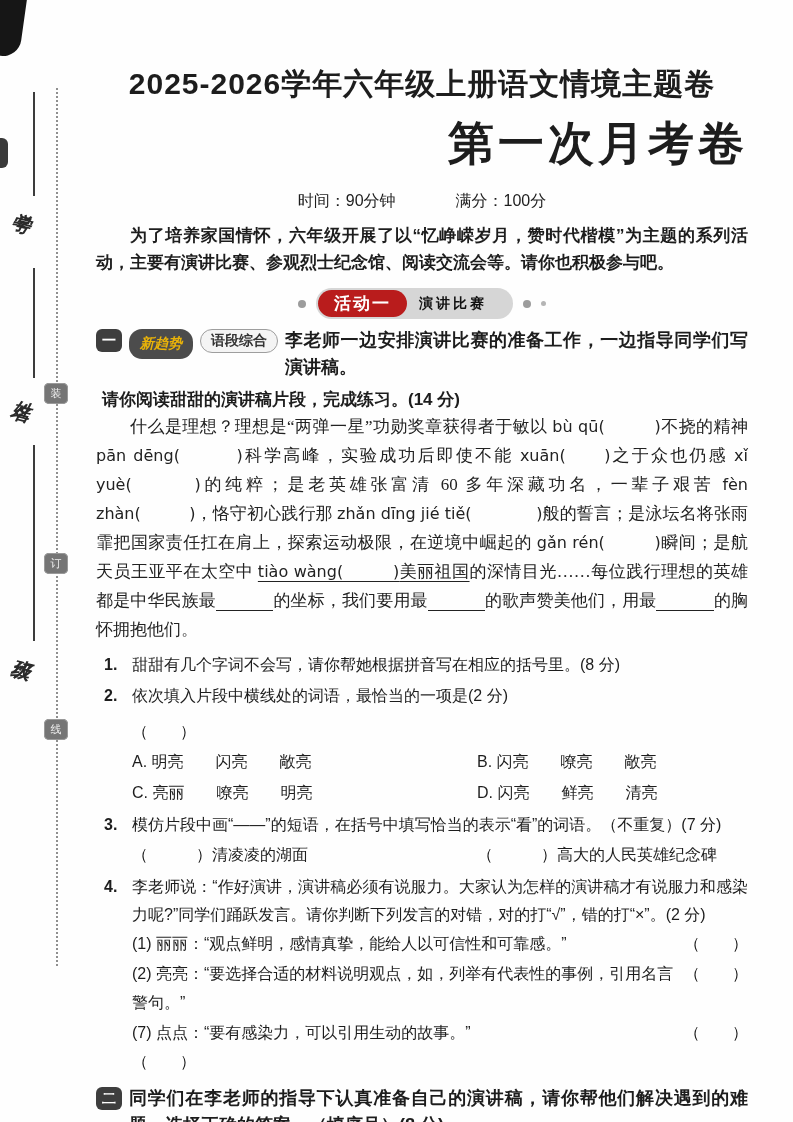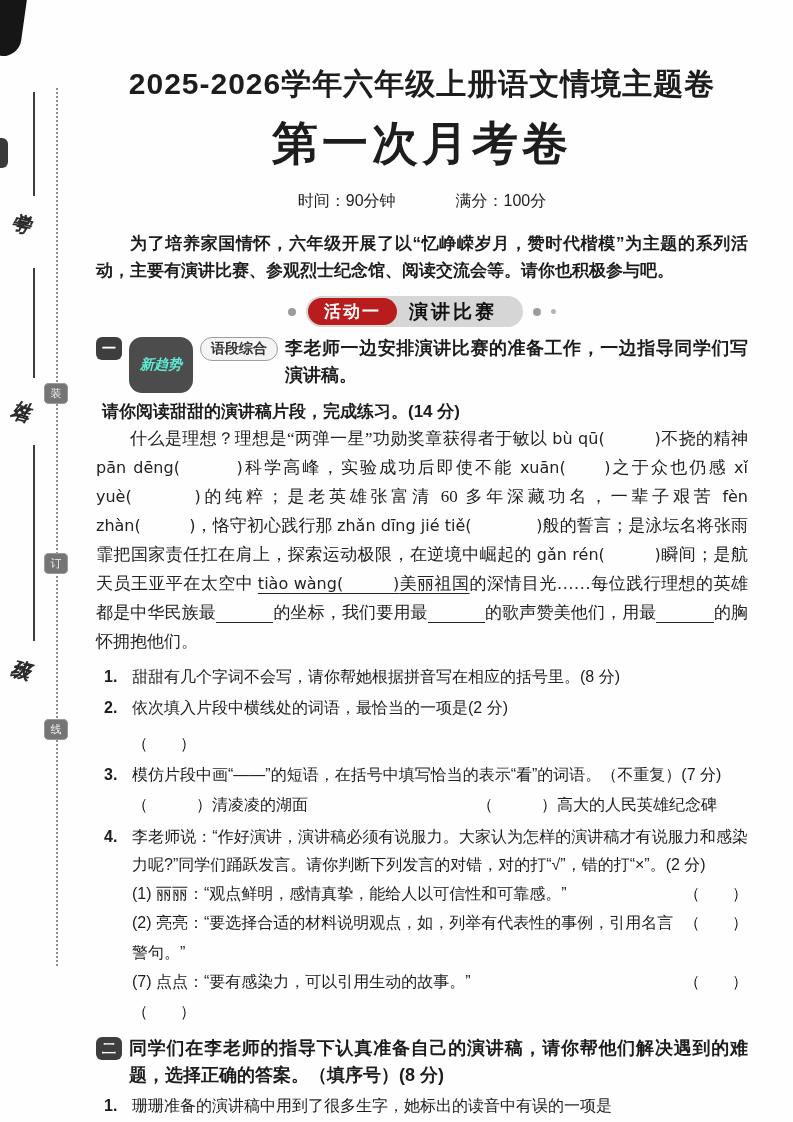--- a/index.html
+++ b/index.html
@@ -26,42 +26,42 @@
     font-size:19px; color:#2a2a2a; letter-spacing:3px; transform:rotate(14deg); }
   .vl1 { top:198px; } .vl2 { top:386px; } .vl3 { top:644px; }
   .stamp { position:absolute; left:44px; width:24px; height:21px; background:#757575;
     color:#efefef; border-radius:5px; font-size:11px; line-height:21px; text-align:center;
     box-shadow:0 0 0 1px #9a9a9a inset; }
   .st1 { top:383px; } .st2 { top:553px; } .st3 { top:719px; }
 
   
   .content { position:absolute; left:96px; top:64px; width:652px; }
   .exam-title { text-align:center; font-size:30px; font-weight:700; letter-spacing:1px; }
-  .exam-subtitle { text-align:center; font-size:46px; font-weight:700; margin-top:8px; letter-spacing:4px; }
+  .exam-subtitle { text-align:right; font-size:46px; font-weight:700; margin-top:8px; letter-spacing:4px; }
   .info-row { display:flex; justify-content:center; gap:60px; margin-top:16px; font-size:16px; }
-  .intro { margin-top:18px; font-size:17px; line-height:1.6; font-weight:600; text-indent:2em; text-align:justify; }
+  .intro { margin-top:10px; font-size:17px; line-height:1.6; font-weight:600; text-indent:2em; text-align:justify; }
 
   
   .banner-row { display:flex; align-items:center; justify-content:center; gap:10px; margin:12px 0 6px; }
   .side-dot { width:8px; height:8px; border-radius:50%; background:#9c9c9c; }
   .side-dot.small { width:5px; height:5px; background:#b5b5b5; }
   .banner { position:relative; display:flex; align-items:center; background:#d6d6d6;
     border-radius:16px; padding:2px 22px 2px 2px; }
   .banner::after { content:""; position:absolute; right:28px; bottom:-7px;
     border:7px solid transparent; border-top-color:#d6d6d6; }
   .banner-tag { background:#b91c1c; color:#fff; border-radius:14px; padding:2px 16px;
     font-size:17px; font-weight:700; letter-spacing:2px; }
-  .banner-title { font-size:19px; font-weight:700; letter-spacing:3px; padding:0 4px 0 12px; color:#111; }
+  .banner-title { font-size:14px; font-weight:700; letter-spacing:3px; padding:0 4px 0 12px; color:#111; }
 
   
   .sec-head { display:flex; align-items:flex-start; gap:7px; margin-top:8px; }
   .sec-icon { flex:0 0 auto; width:26px; height:23px; background:#3e3e3e; color:#fff;
     border-radius:6px; font-size:14px; font-weight:700; text-align:center; line-height:23px; margin-top:2px; }
-  .badge-trend { flex:0 0 auto; background:#4c4c4c; color:#5eead4; border-radius:13px;
-    padding:19px 11px; font-size:14px; font-weight:700; font-style:italic; margin-top:2px; }
+  .badge-trend { flex:0 0 auto; background:#4c4c4c; color:#eab308; border-radius:13px;
+    padding:6px 11px; font-size:14px; font-weight:700; font-style:italic; margin-top:2px; }
   .badge-type { flex:0 0 auto; background:#f4f4f4; color:#333; border:1px solid #9e9e9e;
     border-radius:13px; padding:2px 10px; font-size:14px; font-weight:600; margin-top:2px;
     font-family:"Liberation Serif","DejaVu Serif",serif; }
   .sec-lead { font-size:18px; font-weight:700; line-height:1.5; text-align:justify; }
   .sub-lead { font-size:17px; font-weight:700; margin:7px 0 2px 6px; }
 
   
   .passage { font-family:"Liberation Serif","DejaVu Serif",serif; font-size:17px;
     line-height:1.7; text-indent:2em; text-align:justify; margin:2px 0 6px; color:#222; }
   .passage .py { font-family:"DejaVu Sans","Liberation Sans",sans-serif; font-size:16px; }
@@ -134,20 +134,26 @@
         <span class="q-body">甜甜有几个字词不会写，请你帮她根据拼音写在相应的括号里。(8 分)</span>
       </div>
 
       <div class="q">
         <span class="q-num">2.</span>
         <span class="q-body q-line">
           <span>依次填入片段中横线处的词语，最恰当的一项是(2 分)</span>
           <span class="ans">（　　）</span>
         </span>
       </div>
+      <div class="opts">
+        <span>A. 明亮　　闪亮　　敞亮</span>
+        <span>B. 闪亮　　嘹亮　　敞亮</span>
+        <span>C. 亮丽　　嘹亮　　明亮</span>
+        <span>D. 闪亮　　鲜亮　　清亮</span>
+      </div>
 
       <div class="q">
         <span class="q-num">3.</span>
         <span class="q-body">模仿片段中画“——”的短语，在括号中填写恰当的表示“看”的词语。（不重复）(7 分)</span>
       </div>
       <div class="opts">
         <span>（　　　）清凌凌的湖面</span>
         <span>（　　　）高大的人民英雄纪念碑</span>
       </div>
 

